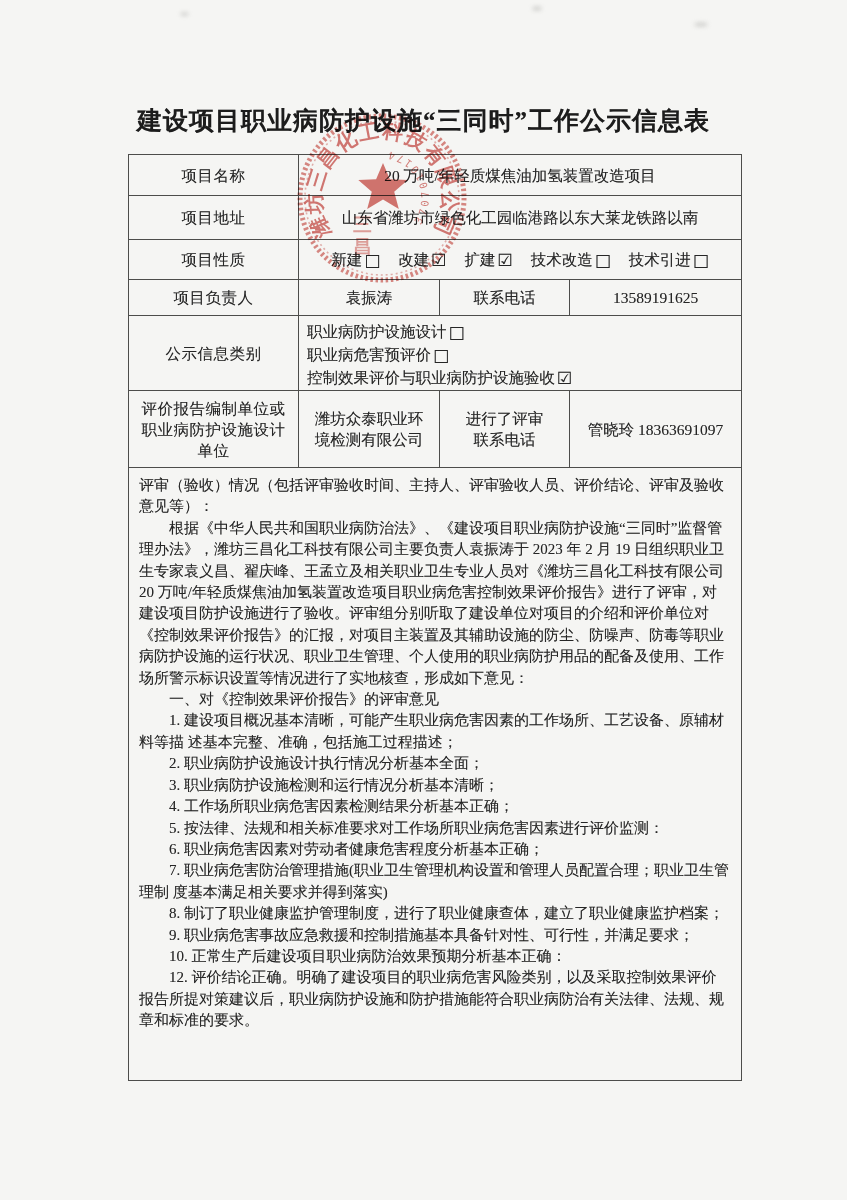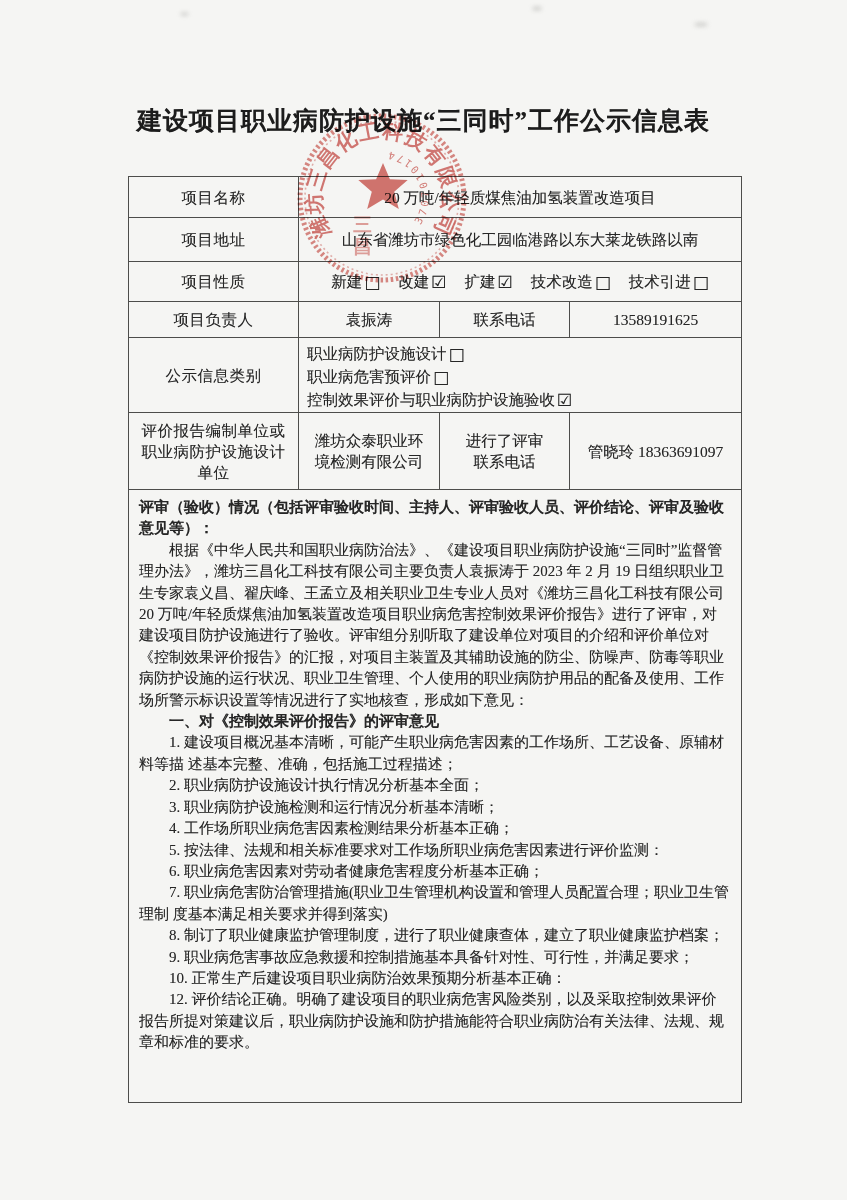--- a/index.html
+++ b/index.html
@@ -9,21 +9,21 @@
     font-family:"Liberation Serif","DejaVu Serif",serif;
     color:#262626;
   }
   .page-noise{position:absolute;border-radius:50%;filter:blur(2px);opacity:.35;background:#9a9a96;}
   .doc-title{
     position:absolute;top:104px;left:0;width:100%;
     text-align:center;font-size:25px;font-weight:bold;letter-spacing:1px;color:#1c1c1c;
     text-shadow:0 0 .5px rgba(0,0,0,.4);
   }
   .form-table{
-    position:absolute;left:128px;top:176px;width:614px;
+    position:absolute;left:128px;top:154px;width:614px;
     display:grid;
     grid-template-columns:170px 141px 130px 1fr;
     grid-template-rows:41px 44px 40px 36px 75px 77px 613px;
     border-top:1.6px solid #4d4d4b;border-left:1.6px solid #4d4d4b;
     font-size:15.5px;
     text-shadow:0 0 .4px rgba(0,0,0,.3);
     box-sizing:border-box;
   }
   .cell{
     border-right:1.6px solid #4d4d4b;border-bottom:1.6px solid #4d4d4b;
@@ -36,23 +36,23 @@
   .cell.block{display:block;text-align:left;}
   .label-cell{letter-spacing:.5px;}
   .wrap-center{padding:0 12px;}
   .pre-line{white-space:pre-line;}
   .chk-line{white-space:nowrap;}
   .chk-group{margin:0 9px;}
   .chk{font-size:17px;margin-left:2px;position:relative;top:1px;font-family:"DejaVu Sans",sans-serif;}
   .publicity{padding:4px 8px;line-height:23px;}
   .review-cell{padding:7px 10px;text-align:justify;font-size:15px;line-height:21.4px;}
   .review-cell p{margin:0;}
-  .review-head{font-weight:700;}
+  .review-head{font-weight:400;}
   .indent{text-indent:2em;}
-  .review-sec{font-weight:700;text-indent:2em;}
+  .review-sec{font-weight:400;text-indent:2em;}
   
   .seal{position:absolute;left:287px;top:103px;width:190px;height:190px;z-index:5;
         pointer-events:none;mix-blend-mode:multiply;opacity:.88;}
 </style>
 </head>
 <body>
 
 <div class="page-noise" style="left:532px;top:6px;width:10px;height:5px;"></div>
 <div class="page-noise" style="left:694px;top:22px;width:14px;height:5px;"></div>
 <div class="page-noise" style="left:180px;top:12px;width:9px;height:4px;"></div>

